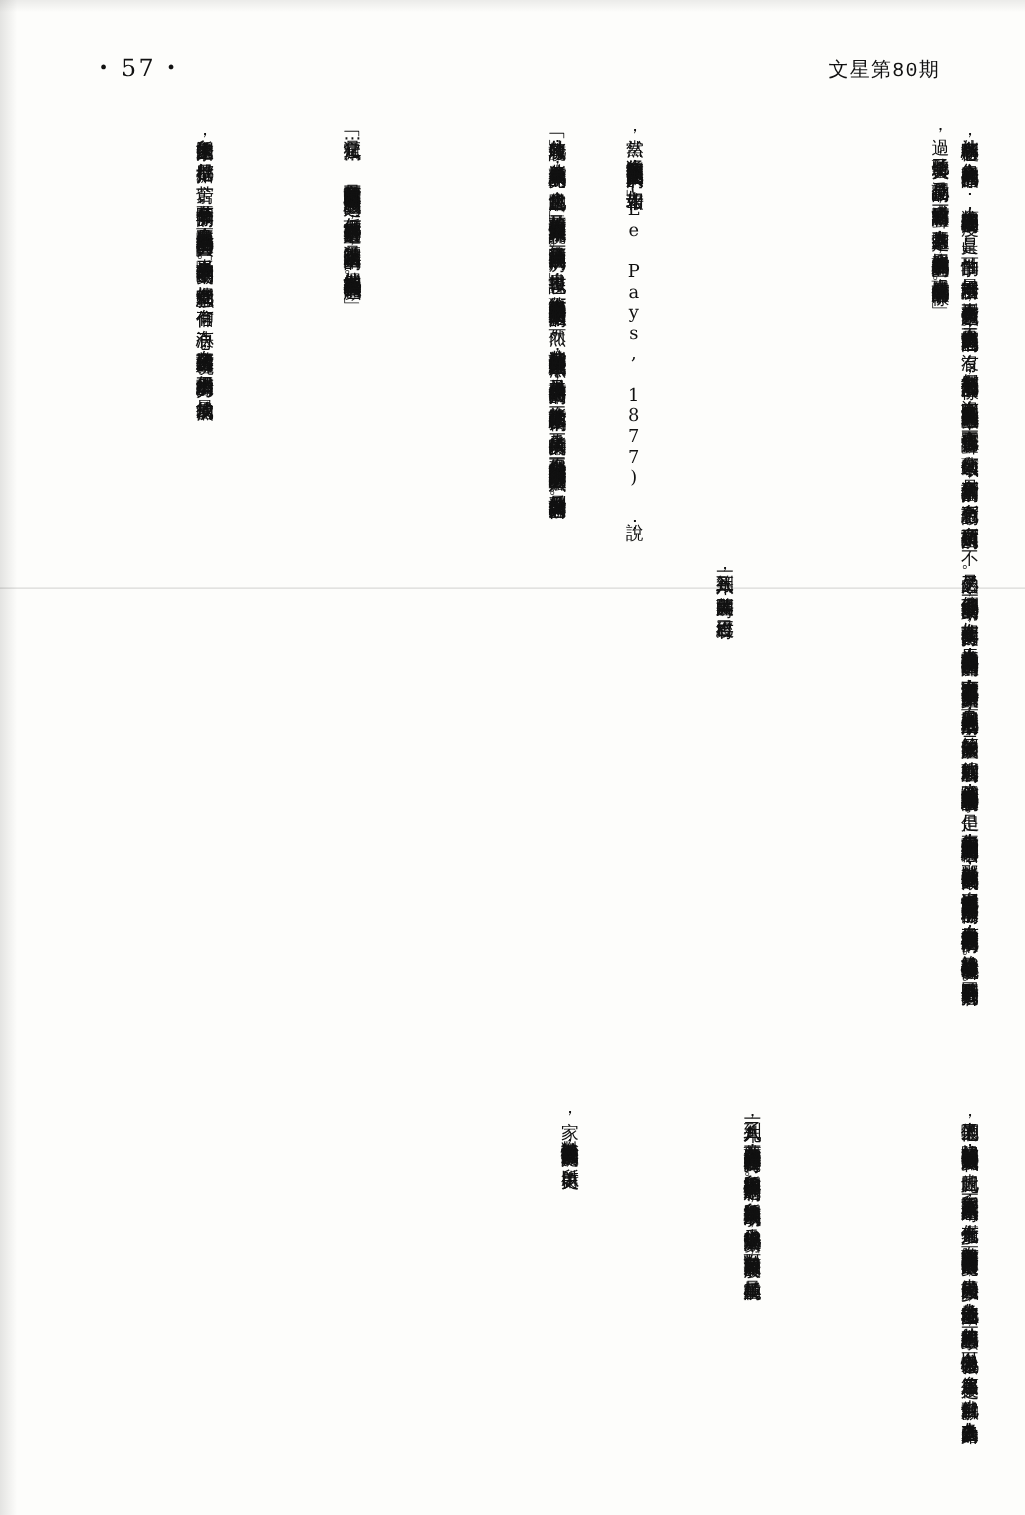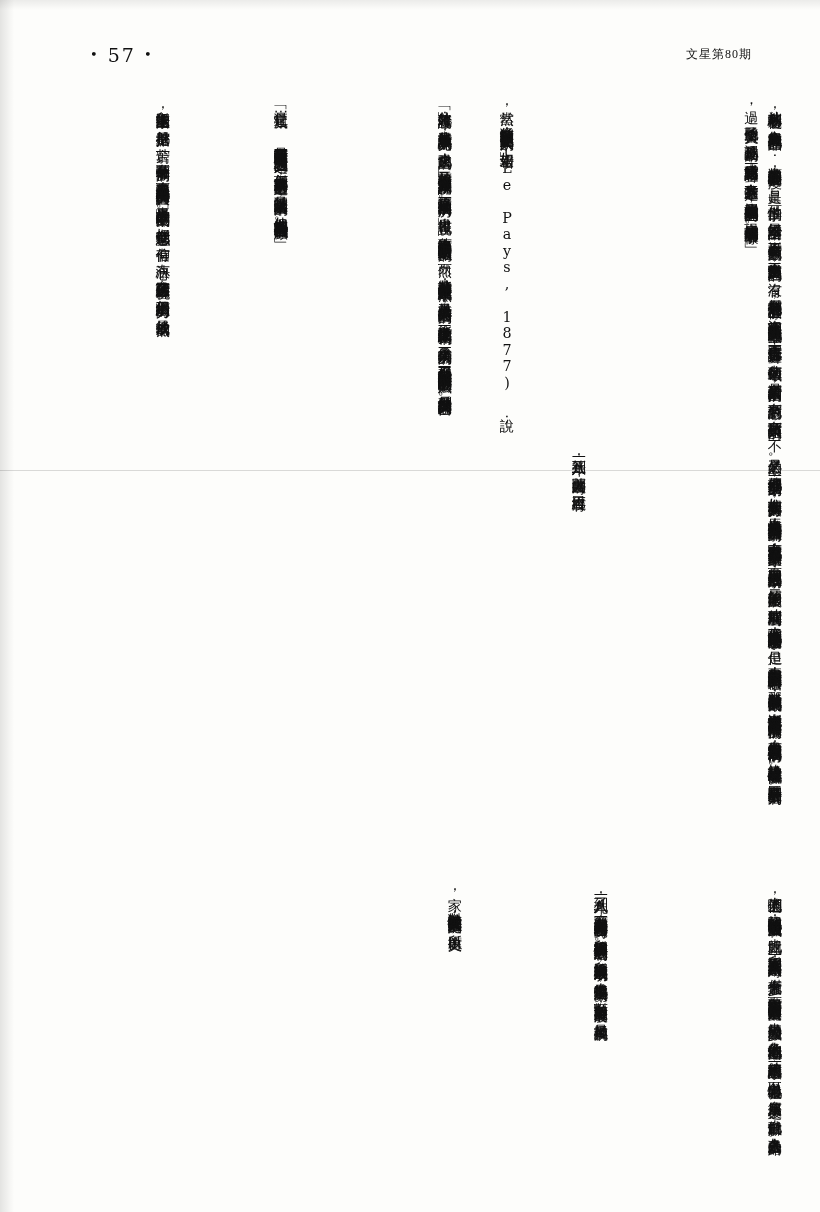--- a/index.html
+++ b/index.html
@@ -19,45 +19,45 @@
   .page {
     position: absolute;
     inset: 0;
     background: #fdfdfb;
   }
 
   
   .header {
     position: absolute;
     top: 44px;
-    left: 18px;
+    left: 7px;
     right: 0;
     height: 28px;
   }
   .folio {
     position: absolute;
     left: 72px;
     top: 0;
     font-size: 19px;
     letter-spacing: 2px;
     font-family: "DejaVu Serif", "Liberation Serif", serif;
     white-space: nowrap;
   }
   .folio .dot {
     font-size: 13px;
     vertical-align: 3px;
   }
   .magazine {
     position: absolute;
     right: 68px;
     top: 2px;
-    font-size: 12px;
+    font-size: 16px;
     letter-spacing: 1px;
     white-space: nowrap;
-    font-family: Liberation Serif, serif;
+    font-family: Liberation Mono, monospace;
   }
 
   
   .body-area {
     position: absolute;
     top: 96px;
     left: 36px;
     right: 34px;
     bottom: 28px;
   }

